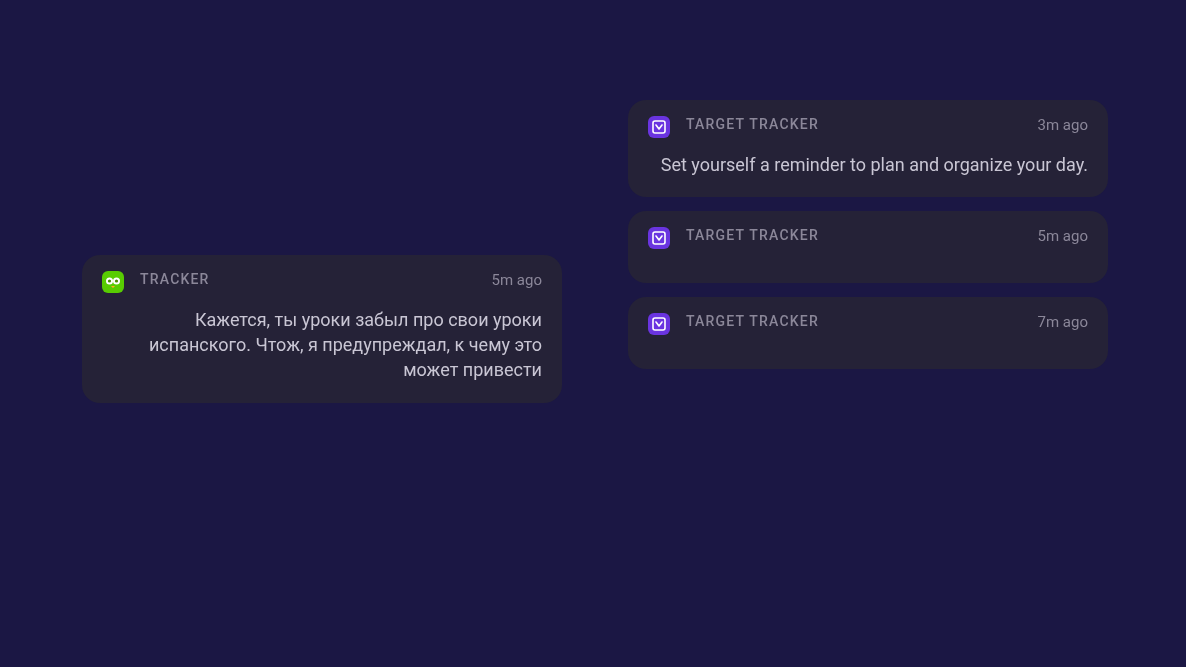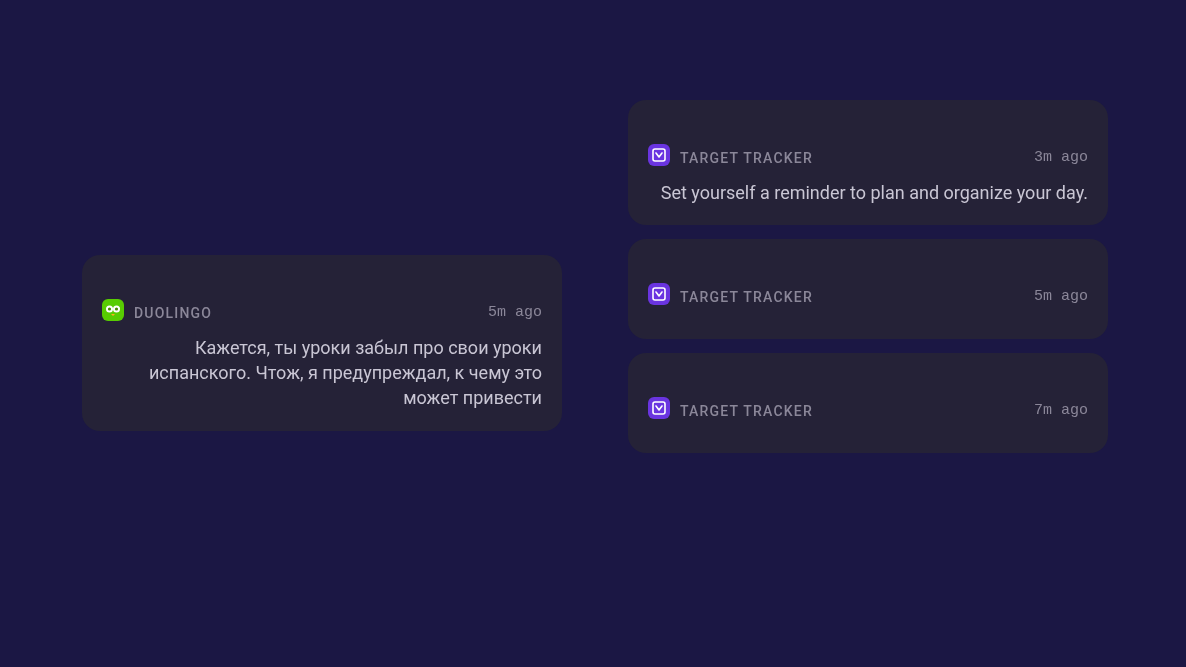--- a/index.html
+++ b/index.html
@@ -19,38 +19,37 @@
   }
   .col{position:absolute;display:flex;flex-direction:column;gap:14px;}
   .col-left{left:82px;top:255px;width:480px;}
   .col-right{left:628px;top:100px;width:480px;}
   .card{
     background:var(--card);
     border-radius:18px;
     padding:16px 20px 20px 20px;
   }
   .card-head{
-    display:flex;align-items:flex-end;gap:10px;margin-bottom:14px;margin-top:28px;
+    display:flex;align-items:flex-start;gap:16px;margin-bottom:14px;
   }
   .app-icon{
     width:22px;height:22px;border-radius:6px;
     display:flex;align-items:center;justify-content:center;
     flex-shrink:0;
   }
   .app-name{
     color:var(--text-dim);
     font-size:14px;
     letter-spacing:1.2px;
     font-weight:500;
   }
   .time{
     margin-left:auto;
     color:var(--text-dim);
     font-size:15px;
-    font-family:Liberation Mono, monospace;
   }
   .title{
     color:var(--text-bright);
     font-size:20px;
     font-weight:700;
     margin-bottom:6px;
   }
   .body{
     color:var(--text-body);
     font-size:18px;
@@ -69,21 +68,21 @@
     <div class="card-head">
       <div class="app-icon duo-bg">
         <svg width="18" height="18" viewBox="0 0 18 18">
           <circle cx="5.5" cy="8" r="3.5" fill="#fff"></circle>
           <circle cx="12.5" cy="8" r="3.5" fill="#fff"></circle>
           <circle cx="5.5" cy="8" r="1.6" fill="#4b8b00"></circle>
           <circle cx="12.5" cy="8" r="1.6" fill="#4b8b00"></circle>
           <path d="M7 13 L9 15 L11 13 Z" fill="#ffb020"></path>
         </svg>
       </div>
-      <span class="app-name">DUOLINGO</span>
+      <span class="app-name">TRACKER</span>
       <span class="time">5m ago</span>
     </div>
     <div class="body">Кажется, ты уроки забыл про свои уроки испанского. Чтож, я предупреждал, к чему это может привести</div>
   </div>
 </div>
 
 <div class="col col-right">
 
   <div class="card">
     <div class="card-head">

